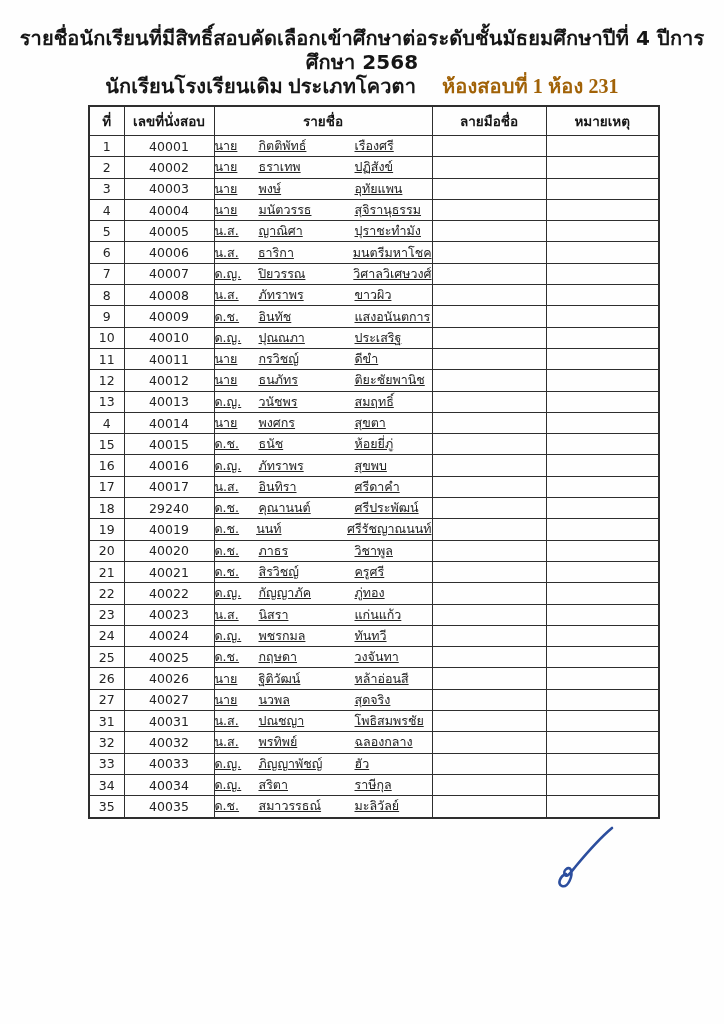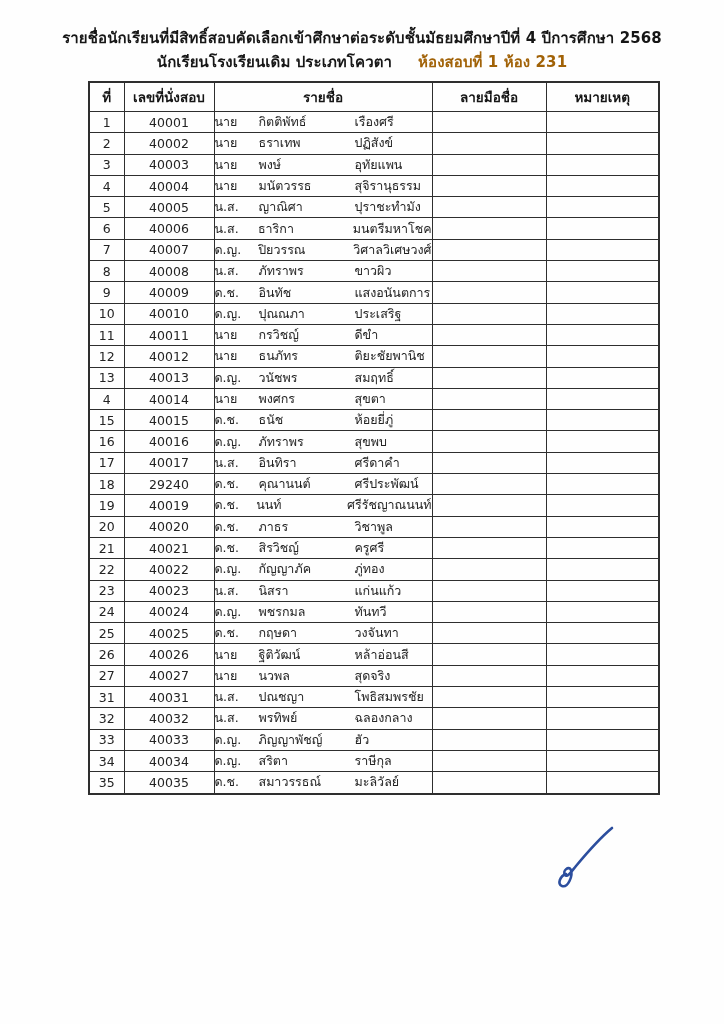--- a/index.html
+++ b/index.html
@@ -6,22 +6,22 @@
   body{
     width:724px;height:1024px;
     background:#ffffff;
     font-family:"DejaVu Sans","Liberation Sans",sans-serif;
     color:#1b1b1b;
     position:relative;
     overflow:hidden;
   }
   .page{position:absolute;inset:0;background:#fefefe;}
   .doc-header{margin-top:26px;text-align:center;font-weight:bold;}
-  .doc-header .h-line{font-size:15px;line-height:24px;color:#161616;letter-spacing:.1px;}
-  .h-line3{display:flex;justify-content:center;gap:26px;align-items:baseline;}
+  .doc-header .h-line{font-size:20px;line-height:24px;color:#161616;letter-spacing:.1px;}
+  .h-line3{display:flex;justify-content:center;gap:26px;align-items:baseline;font-family:Liberation Serif, serif;}
   .red-note{color:#b0493f;}
   table.roster{
     border-collapse:collapse;
     table-layout:fixed;
     margin:7px 0 0 88px;
     width:572px;
     background:transparent;
   }
   table.roster th, table.roster td{
     border:1px solid #2e2e2e;
@@ -30,21 +30,21 @@
     white-space:nowrap;
   }
   table.roster{border:2px solid #2e2e2e;}
   thead th{
     font-size:13.5px;font-weight:bold;text-align:center;
     height:28px;color:#151515;
   }
   tbody td{height:20.3px;font-size:12.5px;color:#232323;}
   td.c-no,td.c-seat{text-align:center;}
   td.c-name{padding-left:6px;}
-  .name-wrap{display:flex;align-items:center;}
+  .name-wrap{display:flex;align-items:center;text-decoration:underline;}
   .n-prefix{display:inline-block;width:44px;}
   .n-first{display:inline-block;width:96px;}
   .n-last{display:inline-block;flex:1;}
   .pen-mark{position:absolute;left:540px;top:814px;pointer-events:none;}
 </style>
 </head>
 <body>
 
 <div class="page">
 

